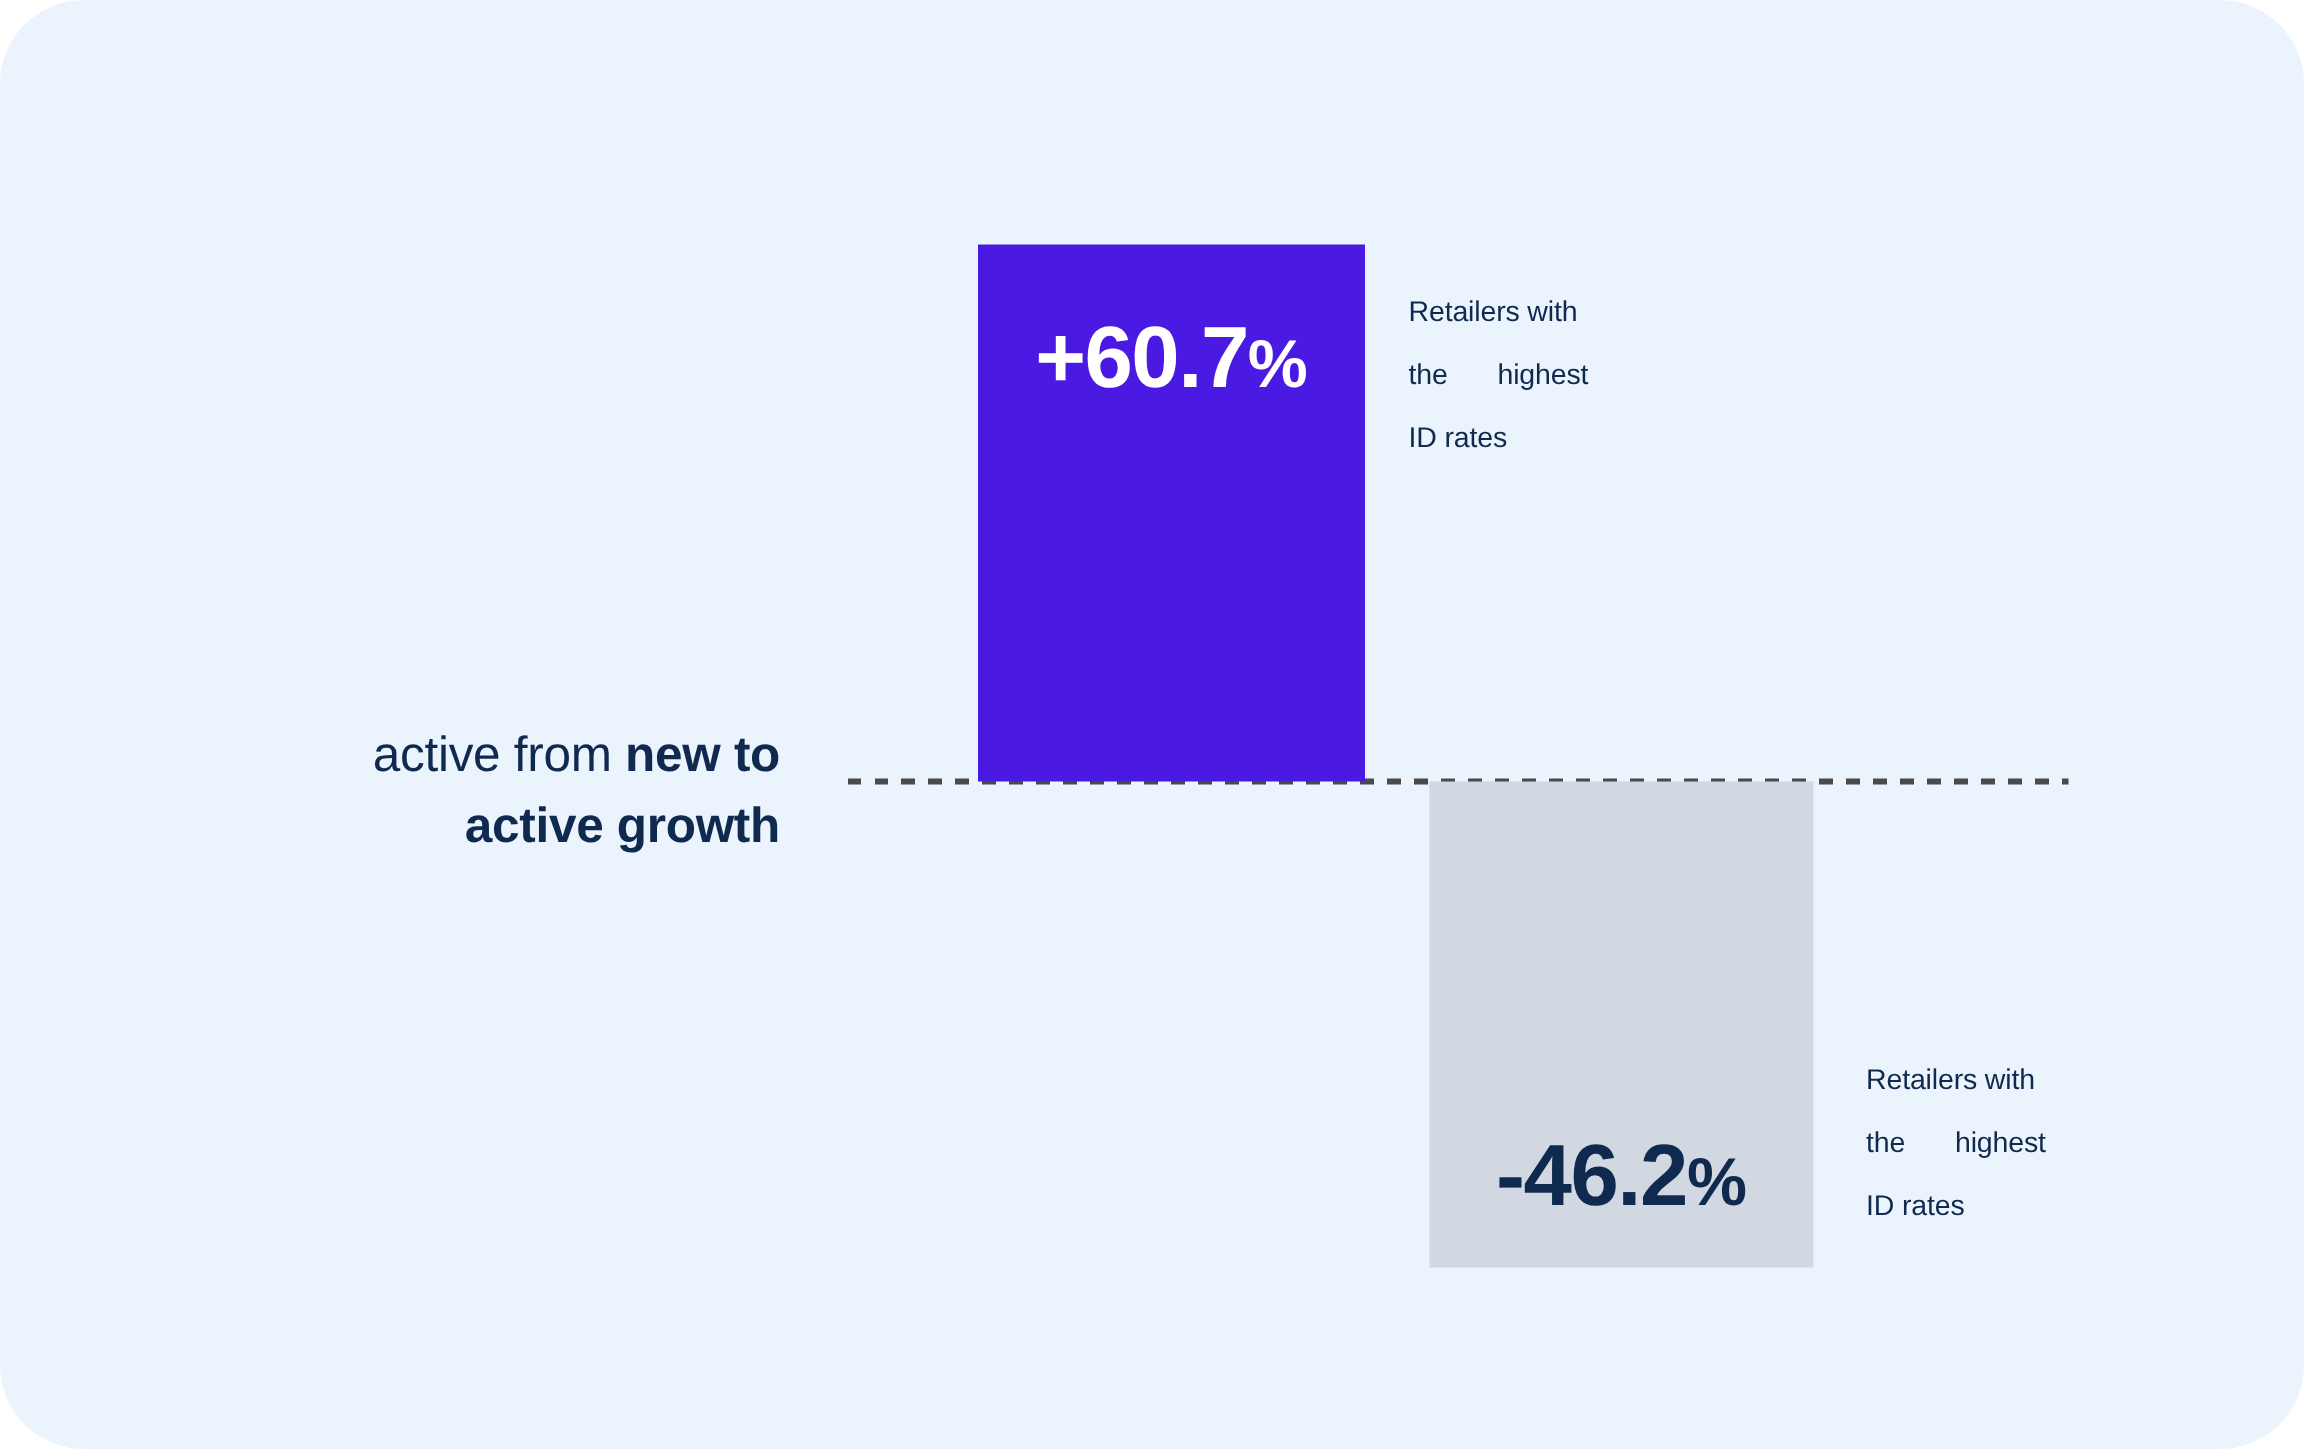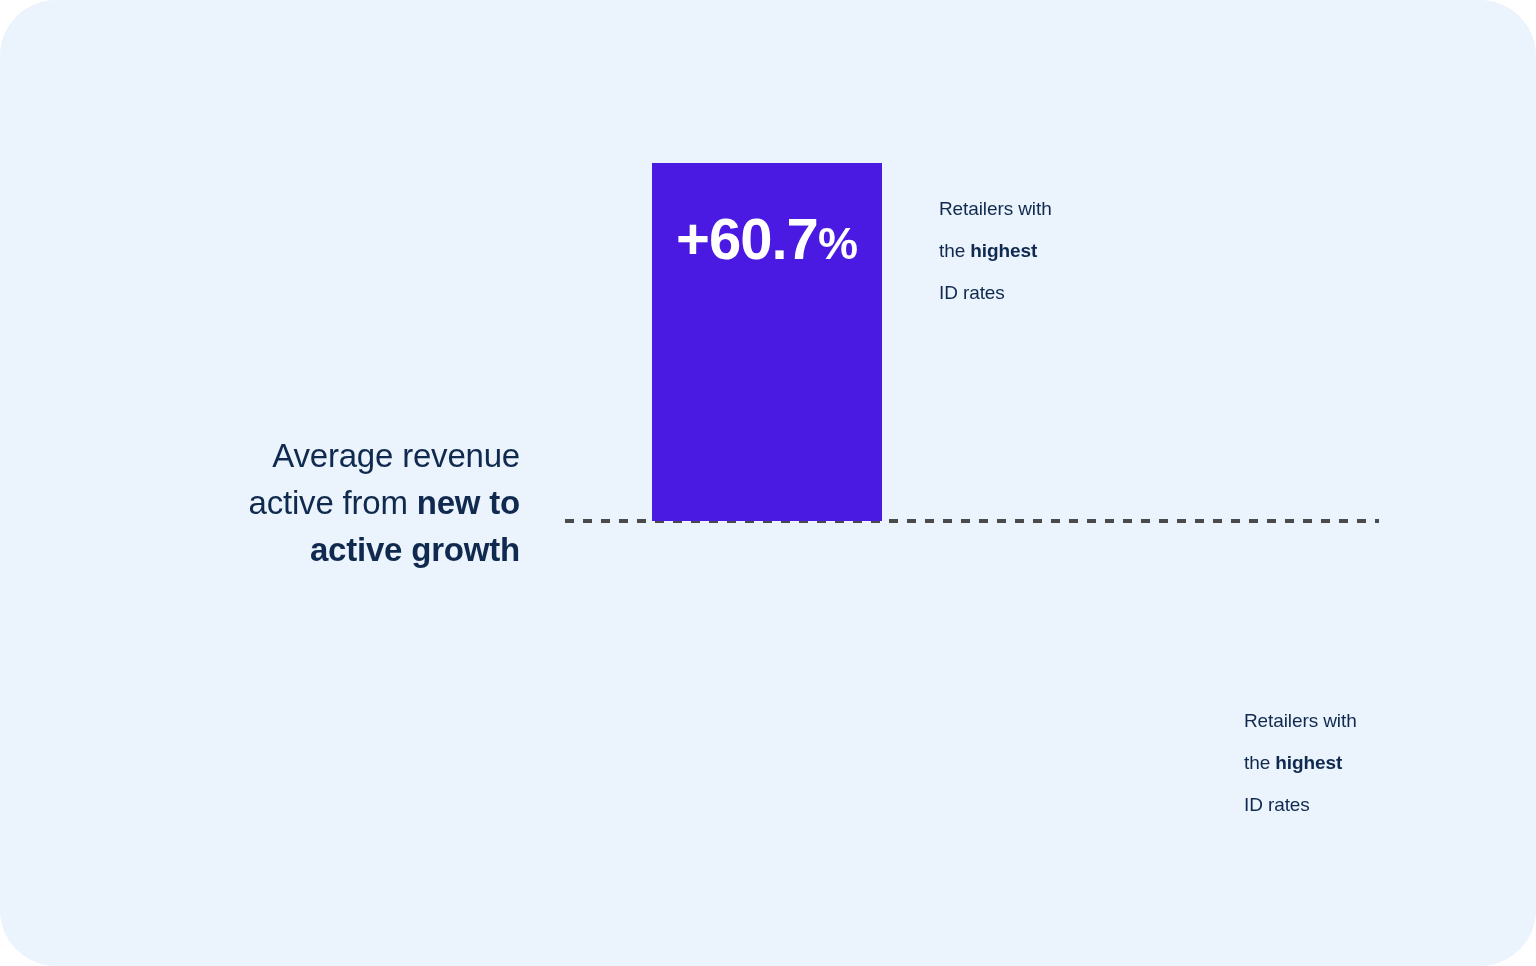--- a/index.html
+++ b/index.html
@@ -57,21 +57,21 @@
   }
 
   
   .bar {
     position: absolute;
     display: flex;
   }
   .bar-positive {
     left: 652px;
     top: 163px;
-    width: 230px;
+    width: 258px;
     height: 358px;
     background: #4a1ae2;
     align-items: flex-start;
     justify-content: center;
   }
   .bar-negative {
     left: 953px;
     top: 521px;
     width: 256px;
     height: 324px;
@@ -103,48 +103,52 @@
   .annotation {
     position: absolute;
     color: #0f2a4e;
     font-size: 19px;
     line-height: 42px;
     font-weight: 400;
     letter-spacing: -0.1px;
     width: 240px;
   }
   .annotation b {
-    font-weight: 700;
+    font-weight: 400;
+    margin-left: 28px;
   }
   .annotation-highest {
     left: 939px;
     top: 188px;
   }
   .annotation-lowest {
     left: 1244px;
     top: 700px;
   }
 </style>
 </head>
 <body>
 
 <div class="canvas">
 
   <div class="left-label">
-    <span>Average revenue</span><br>
+    <br>
     <span>active from </span><b>new to</b><br>
     <b>active growth</b>
   </div>
 
   <div class="baseline"></div>
 
   <div class="bar bar-positive">
     <div class="bar-value"><span>+</span><span>60.7</span><span class="pct">%</span></div>
   </div>
 
+  <div class="bar bar-negative">
+    <div class="bar-value"><span>-</span><span>46.2</span><span class="pct">%</span></div>
+  </div>
 
   <div class="annotation annotation-highest">
     <span>Retailers with</span><br>
     <span>the </span><b>highest</b><br>
     <span>ID rates</span>
   </div>
 
   <div class="annotation annotation-lowest">
     <span>Retailers with</span><br>
     <span>the </span><b>highest</b><br>

